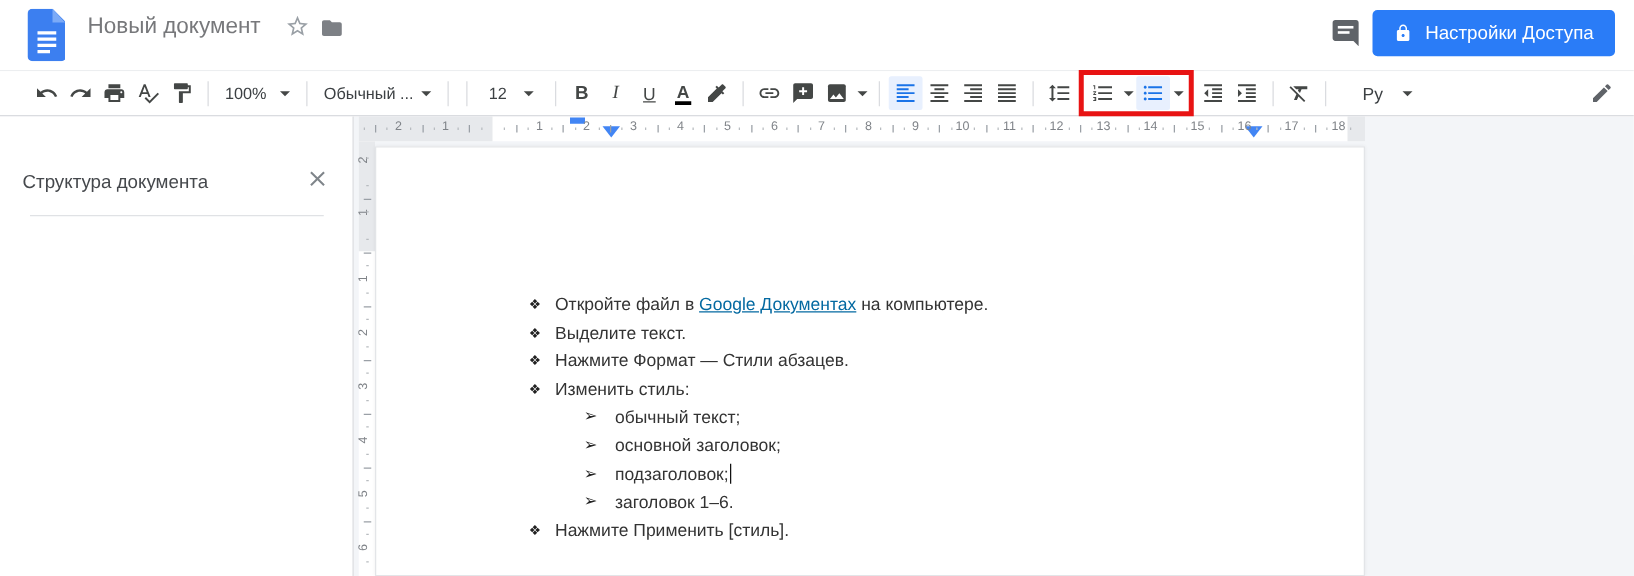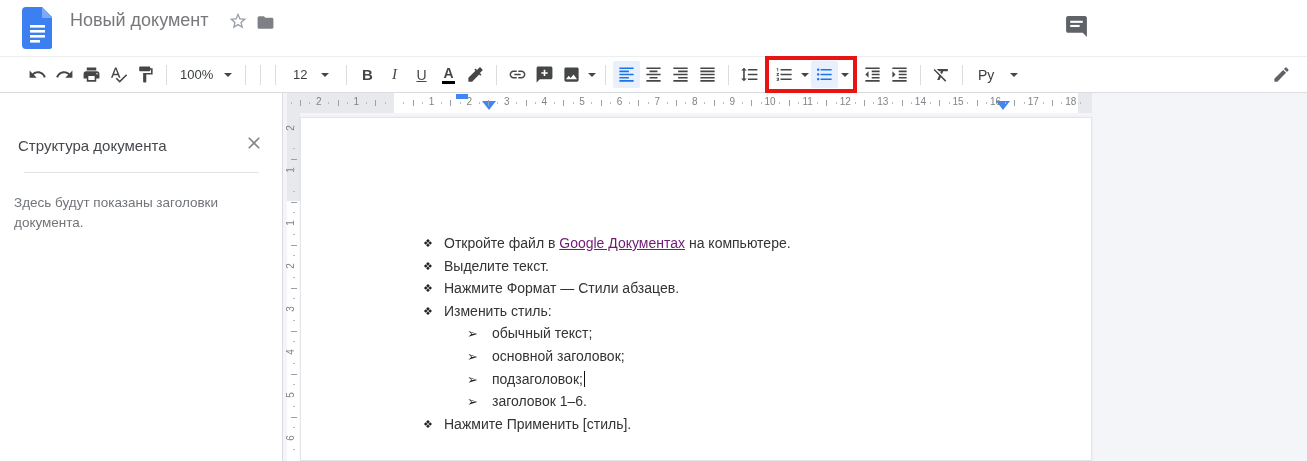--- a/index.html
+++ b/index.html
@@ -32,21 +32,21 @@
   .dd{width:0;height:0;border-left:4px solid transparent;border-right:4px solid transparent;border-top:4px solid #444746;}
   .dd-btn{width:13px;height:27px;display:flex;align-items:center;justify-content:center;cursor:pointer;flex:0 0 auto;}
   .tb-select{height:27px;display:flex;align-items:center;justify-content:space-between;padding:0 6px;cursor:pointer;
     font-size:13px;color:#3c4043;flex:0 0 auto;border-radius:2px;}
   .glyph-b{font-weight:700;font-size:15px;}
   .glyph-i{font-style:italic;font-size:15px;font-family:"Liberation Serif",serif;}
   .glyph-u{font-size:14px;text-decoration:underline;}
   .glyph-a{font-weight:600;font-size:14px;line-height:15px;border-bottom:3.5px solid #000;padding:0 1px;}
   .red-box{display:flex;align-items:center;border:4px solid #e81313;padding:1px 2px;margin:0 2px;background:transparent;flex:0 0 auto;}
   .pencil-end{position:absolute;right:12px;top:4px;}
-  .input-tools{margin-left:2px;}
+  .input-tools{margin-left:16px;}
 
   
   .workspace{position:absolute;left:0;top:93px;width:1307px;height:368px;background:#f3f5f8;}
   .sidebar{position:absolute;left:0;top:0;width:283px;height:100%;background:#fff;border-right:1px solid #dadce0;}
   .sb-title{position:absolute;left:18px;top:44px;font-size:15px;color:#45484c;}
   .sb-close{position:absolute;left:244px;top:40px;width:20px;height:20px;cursor:pointer;}
   .sb-divider{position:absolute;left:24px;top:79px;width:235px;height:1px;background:#e0e2e5;}
   .sb-empty{position:absolute;left:14px;top:100px;width:240px;font-size:13.5px;line-height:19.5px;color:#717479;}
 
   .canvas{position:absolute;left:283px;top:0;right:0;height:100%;}
@@ -69,21 +69,21 @@
 
   
   .page{position:absolute;left:17px;top:24px;width:792px;height:calc(100% - 24px);background:#fff;
     border:1px solid #e3e5e8;box-shadow:0 0 3px rgba(0,0,0,0.06);cursor:text;}
   .docline{position:absolute;height:22px;display:flex;align-items:center;font-size:14px;color:#333;}
   .docline.l1{left:122px;}
   .docline.l2{left:166px;}
   .l1 .bullet{width:21px;font-size:11px;color:#222;}
   .l2 .bullet{width:25px;font-size:13px;color:#222;}
   .dtext{white-space:nowrap;}
-  .dlink{color:#701a75;text-decoration:underline;cursor:pointer;}
+  .dlink{color:#0369a1;text-decoration:underline;cursor:pointer;}
   .caret{display:inline-block;width:1.5px;height:16px;background:#111;margin-left:1px;}
 </style>
 </head>
 <body>
 
 <div class="titlebar">
   <svg class="docs-logo" viewBox="0 0 30 42">
     <path d="M3 0h16l11 11v27a4 4 0 0 1-4 4H3a4 4 0 0 1-4-4V4a4 4 0 0 1 4-4z" transform="translate(1,0)" fill="#3c7ff0"></path>
     <path d="M20 0l10 11H20z" transform="translate(0,0)" fill="#7baaf7"></path>
     <rect x="8" y="18" width="15" height="2.6" fill="#fff"></rect>
@@ -97,20 +97,26 @@
   </svg>
   <svg class="folder" viewBox="0 0 24 24">
     <path fill="#7d8085" d="M10 4H4c-1.1 0-1.99.9-1.99 2L2 18c0 1.1.9 2 2 2h16c1.1 0 2-.9 2-2V8c0-1.1-.9-2-2-2h-8l-2-2z"></path>
   </svg>
 
   <svg class="comment-top" viewBox="0 0 24 24">
     <path fill="#5f6368" d="M21.99 4c0-1.1-.89-2-1.99-2H4c-1.1 0-2 .9-2 2v12c0 1.1.9 2 2 2h14l4 4-.01-18z"></path>
     <rect x="6" y="6.5" width="12" height="2" fill="#fff"></rect>
     <rect x="6" y="10.5" width="9" height="2" fill="#fff"></rect>
   </svg>
+  <button class="share-btn">
+    <svg width="15" height="15" viewBox="0 0 24 24">
+      <path fill="#fff" d="M18 8h-1V6c0-2.76-2.24-5-5-5S7 3.24 7 6v2H6c-1.1 0-2 .9-2 2v10c0 1.1.9 2 2 2h12c1.1 0 2-.9 2-2V10c0-1.1-.9-2-2-2zm-6 9c-1.1 0-2-.9-2-2s.9-2 2-2 2 .9 2 2-.9 2-2 2zm3.1-9H8.9V6c0-1.71 1.39-3.1 3.1-3.1 1.71 0 3.1 1.39 3.1 3.1v2z"></path>
+    </svg>
+    <span>Настройки Доступа</span>
+  </button>
 </div>
 
 <div class="toolbar">
   <div class="tb-btn">
     <svg viewBox="0 0 24 24">
         <path d="M12.5 8c-2.65 0-5.05.99-6.9 2.6L2 7v9h9l-3.62-3.62c1.39-1.16 3.16-1.88 5.12-1.88 3.54 0 6.55 2.31 7.6 5.5l2.37-.78C21.08 11.03 17.15 8 12.5 8z"></path>
       </svg>
   </div>
   <div class="tb-btn">
     <svg viewBox="0 0 24 24">
@@ -131,20 +137,24 @@
     <svg viewBox="0 0 24 24">
         <path d="M18 4V3c0-.55-.45-1-1-1H5c-.55 0-1 .45-1 1v4c0 .55.45 1 1 1h12c.55 0 1-.45 1-1V6h1v4H9v11c0 .55.45 1 1 1h2c.55 0 1-.45 1-1v-9h8V4h-3z"></path>
       </svg>
   </div>
   <div class="tb-sep"></div>
   <div class="tb-select" style="width:64px">
     <span>100%</span>
       <span class="dd"></span>
   </div>
   <div class="tb-sep"></div>
+  <div class="tb-select" style="width:98px">
+    <span>Обычный ...</span>
+      <span class="dd"></span>
+  </div>
   <div class="tb-sep"></div>
   <div class="tb-sep"></div>
   <div class="tb-select" style="width:56px;padding:0 10px">
     <span>12</span>
       <span class="dd"></span>
   </div>
   <div class="tb-sep"></div>
   <div class="tb-btn">
       <span class="glyph-b">B</span>
     </div>
@@ -256,21 +266,20 @@
   </div>
 </div>
 
 <div class="workspace">
   <div class="sidebar">
     <div class="sb-title">Структура документа</div>
     <svg class="sb-close" viewBox="0 0 24 24">
       <path fill="#80868b" d="M19 6.41L17.59 5 12 10.59 6.41 5 5 6.41 10.59 12 5 17.59 6.41 19 12 13.41 17.59 19 19 17.59 13.41 12z"></path>
     </svg>
     <div class="sb-divider"></div>
-    <div class="sb-empty">Здесь будут показаны заголовки документа.</div>
   </div>
 
   <div class="canvas">
     <div class="hruler" id="hruler">
       <div class="hr-gray-l"></div>
       <div class="hr-gray-r"></div>
       <div class="ind-rect"></div>
       <div class="ind-tri" style="left:195px"></div>
       <div class="ind-tri" style="left:709px"></div>
     <span class="rnum" style="left: 31.8px;">2</span>

